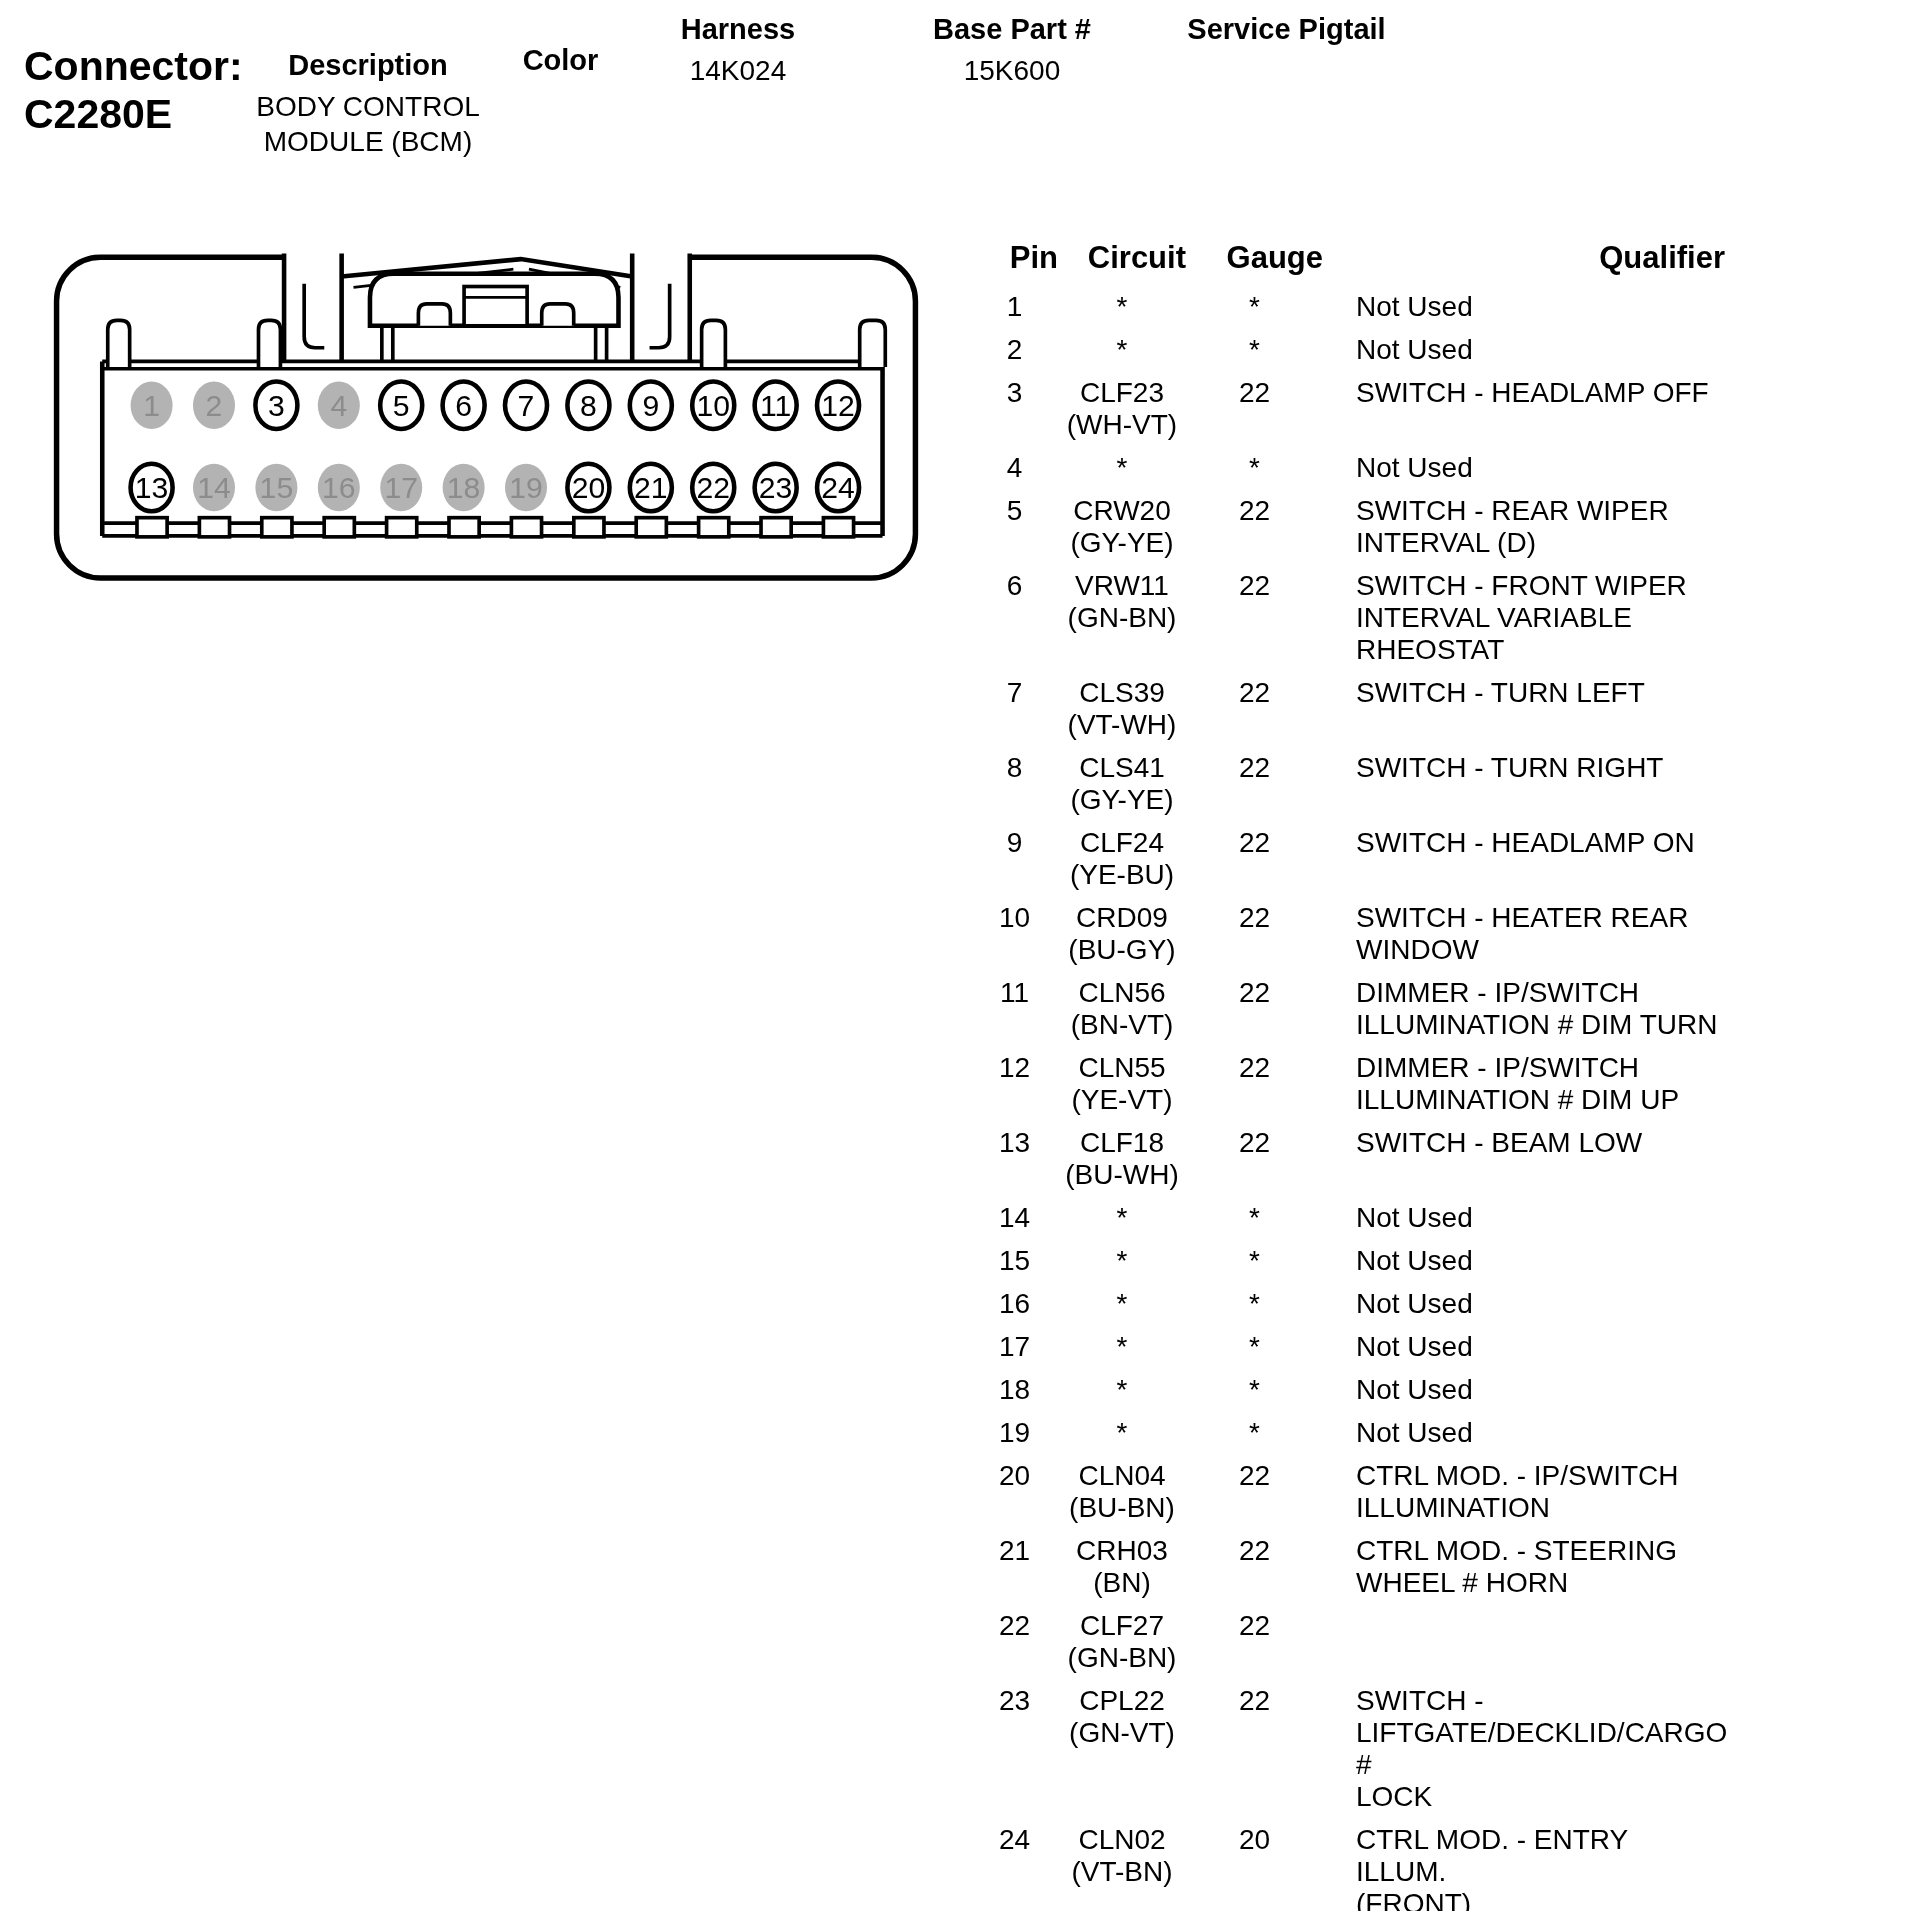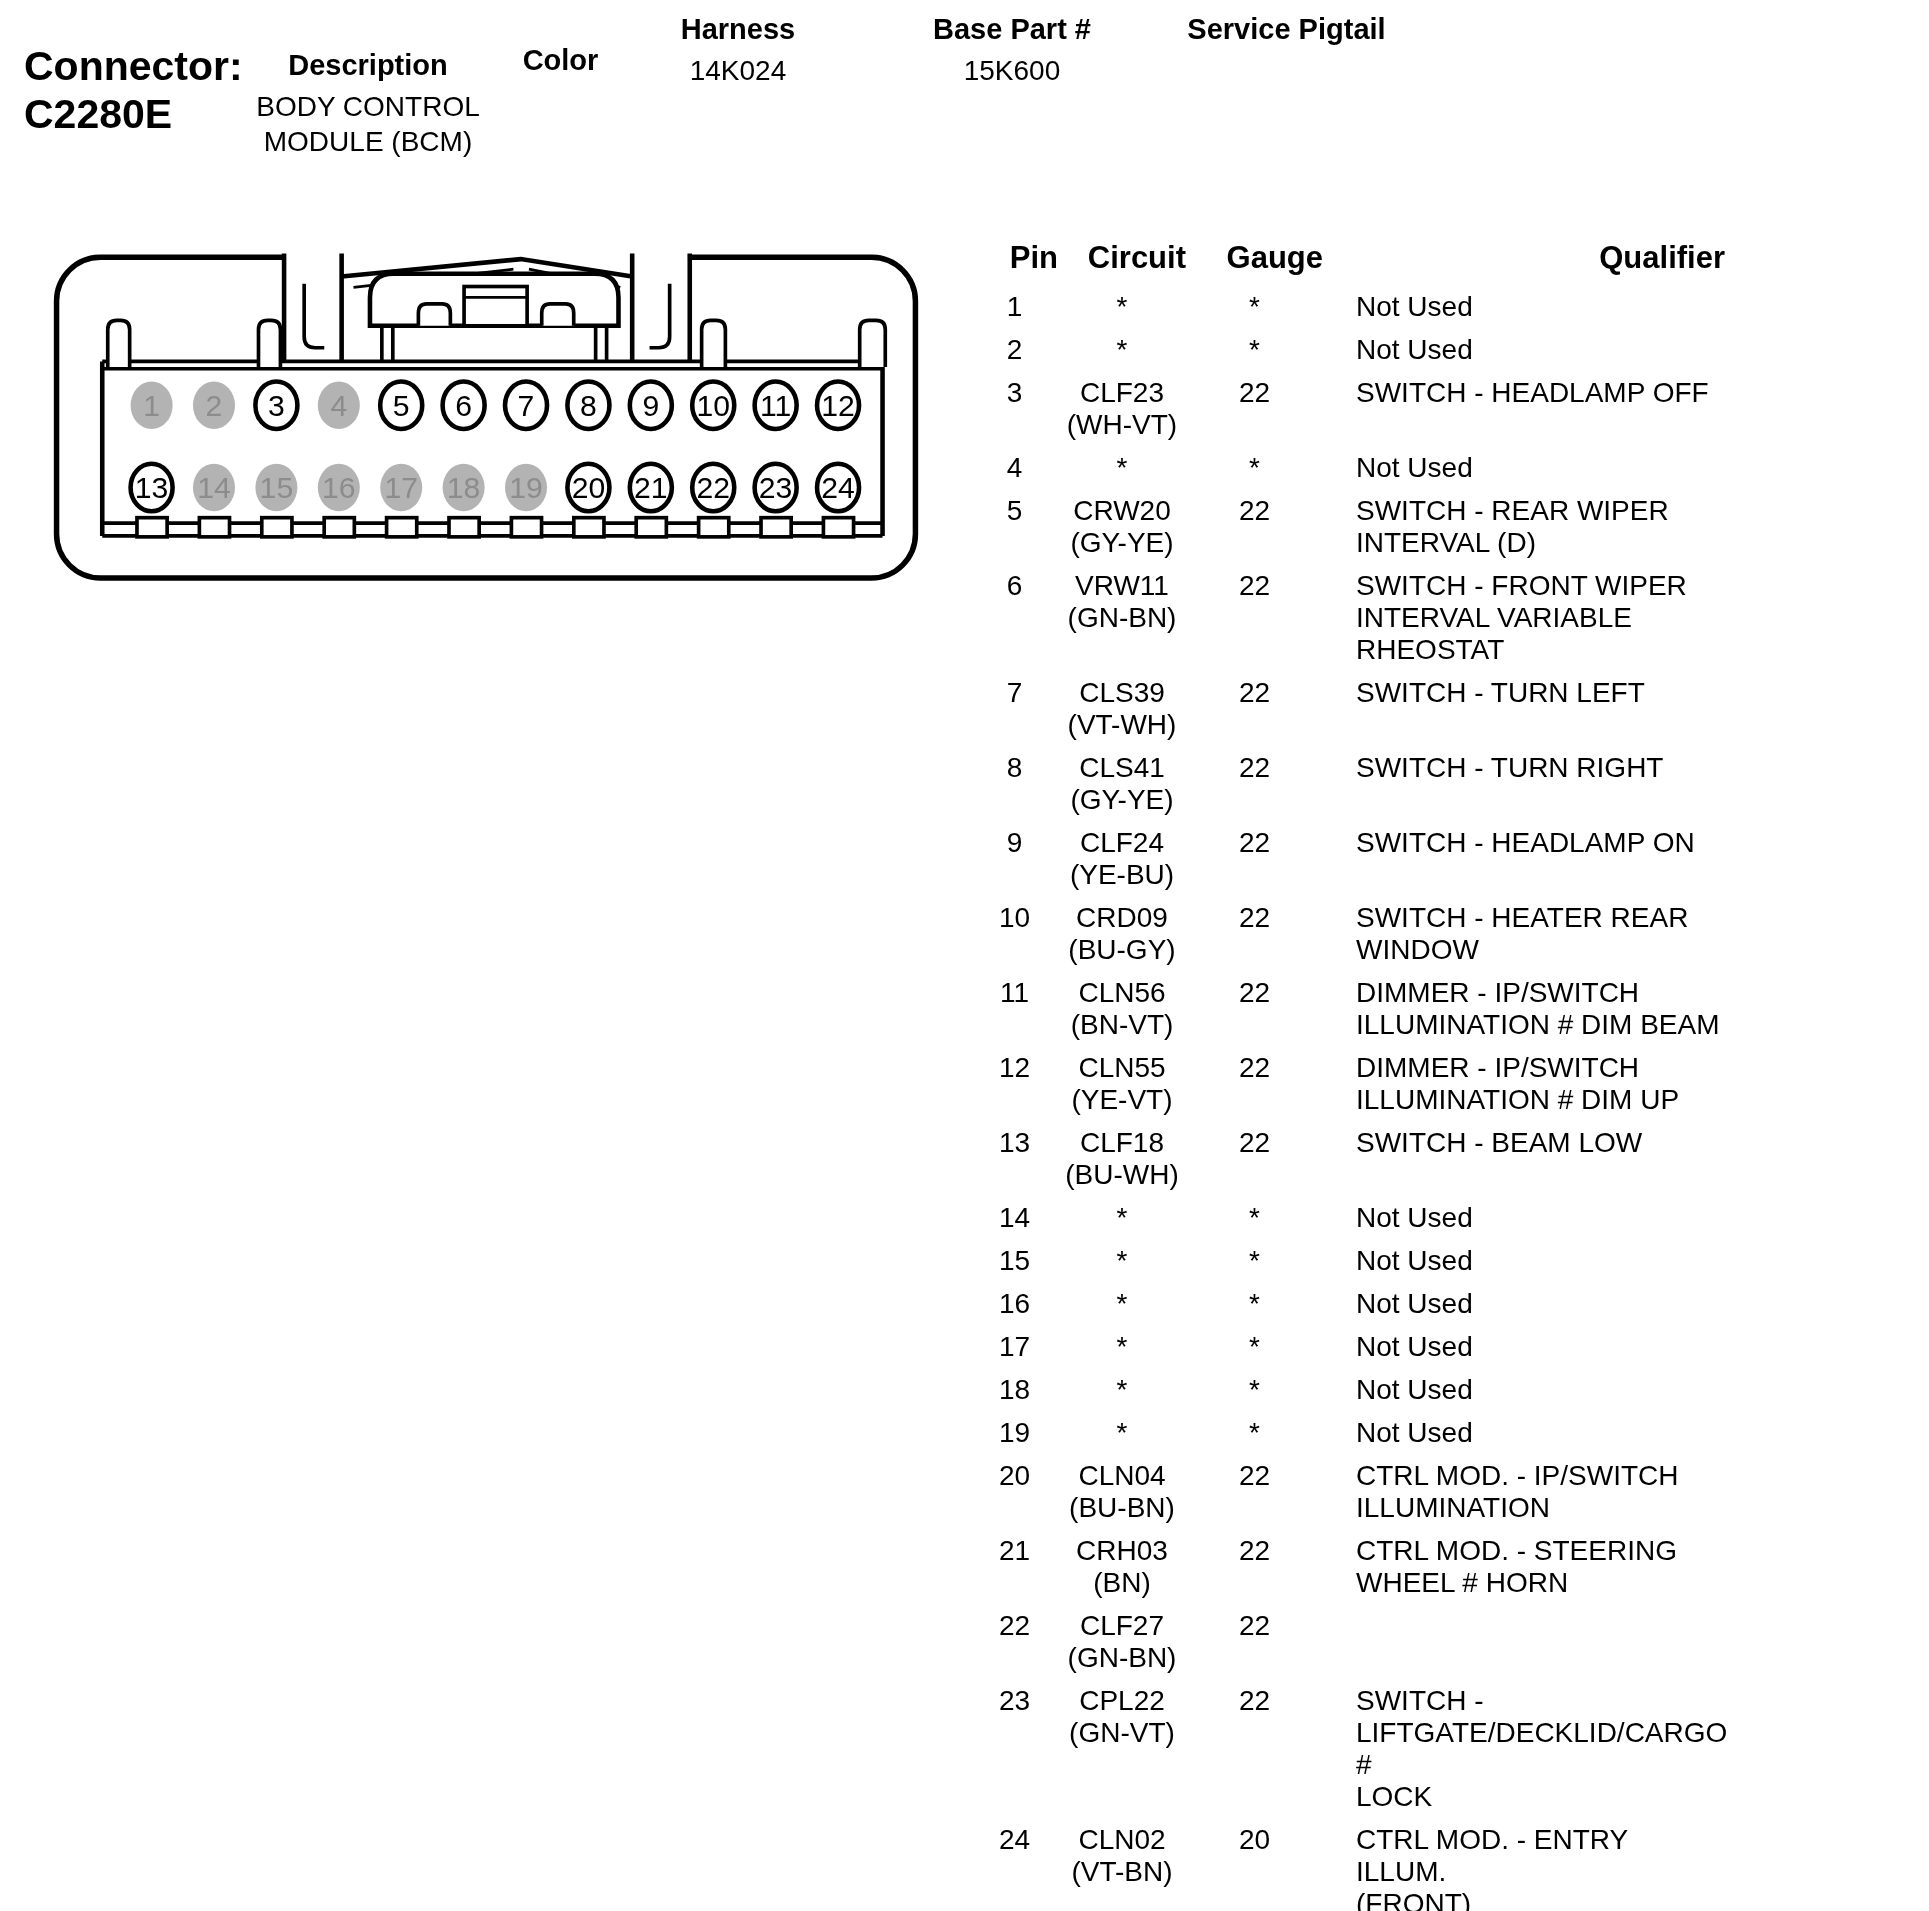--- a/index.html
+++ b/index.html
@@ -345,21 +345,21 @@
       </div>
       <div class="tgrid trow">
         <div class="c-pin">11</div>
         <div class="c-circuit">
           <div>CLN56</div>
           <div>(BN-VT)</div>
         </div>
         <div class="c-gauge">22</div>
         <div class="c-func">
           <div>DIMMER - IP/SWITCH</div>
-          <div>ILLUMINATION # DIM BEAM</div>
+          <div>ILLUMINATION # DIM TURN</div>
         </div>
         <div class="c-qual"></div>
       </div>
       <div class="tgrid trow">
         <div class="c-pin">12</div>
         <div class="c-circuit">
           <div>CLN55</div>
           <div>(YE-VT)</div>
         </div>
         <div class="c-gauge">22</div>

